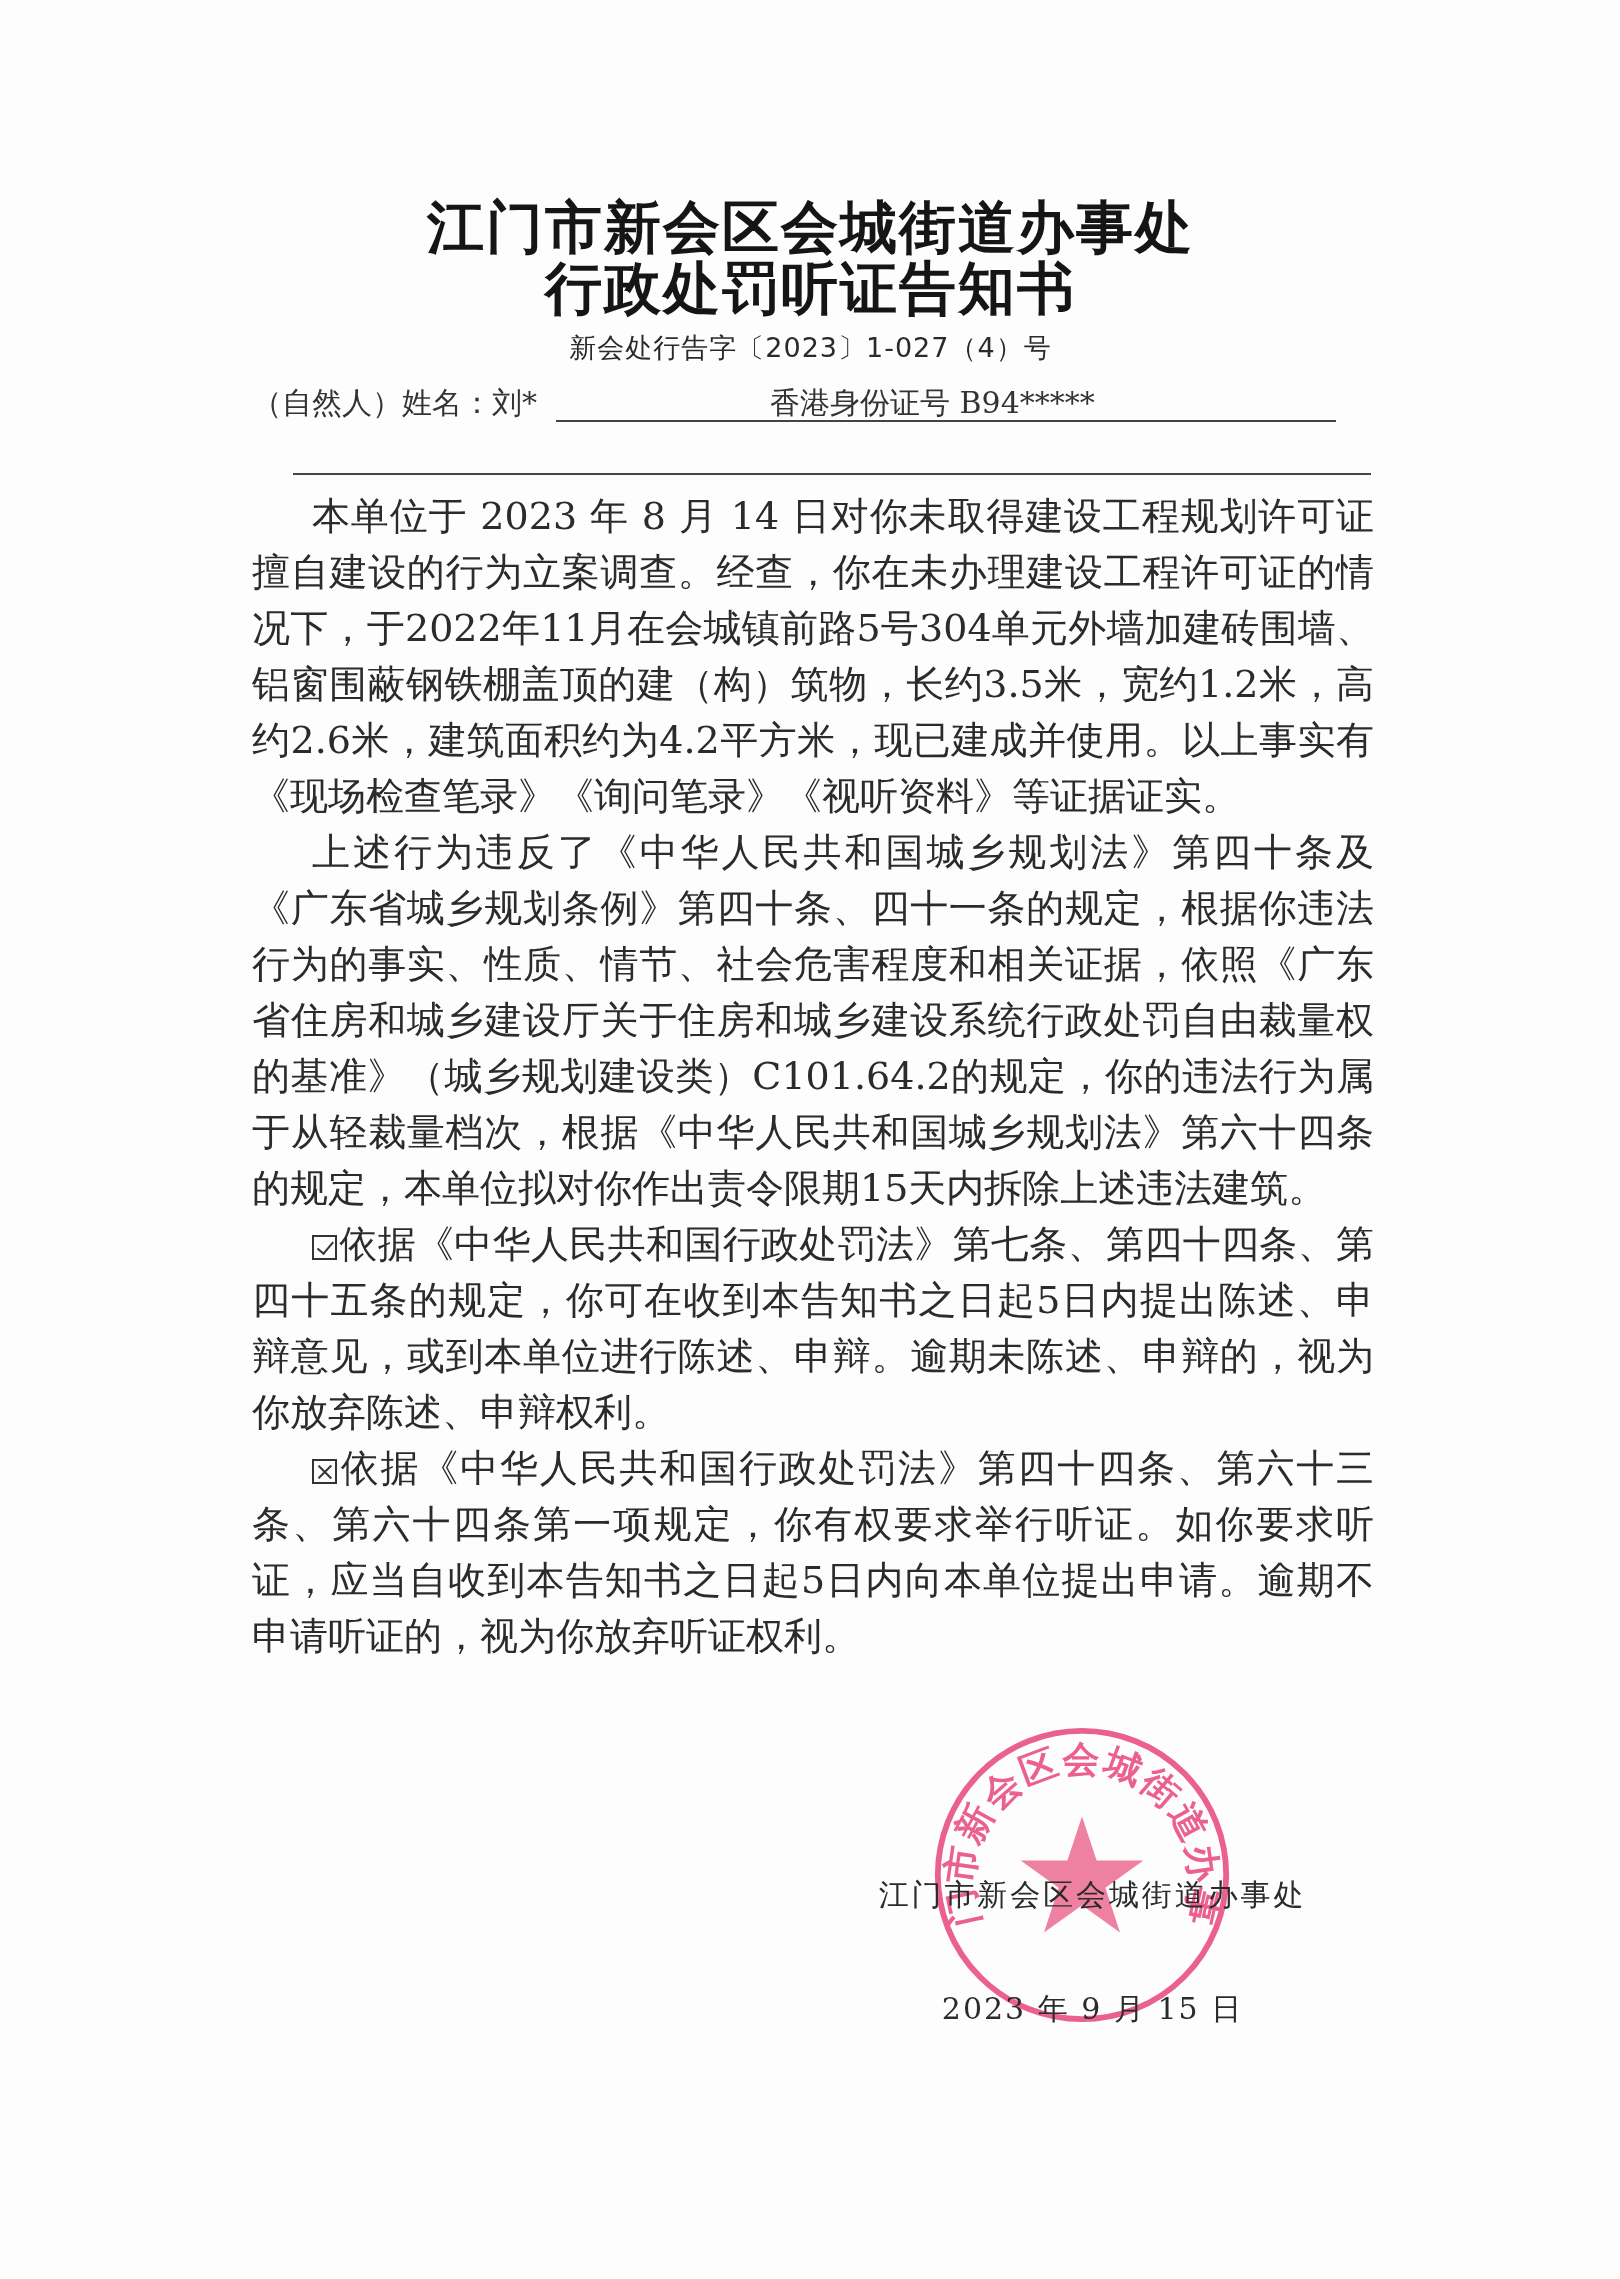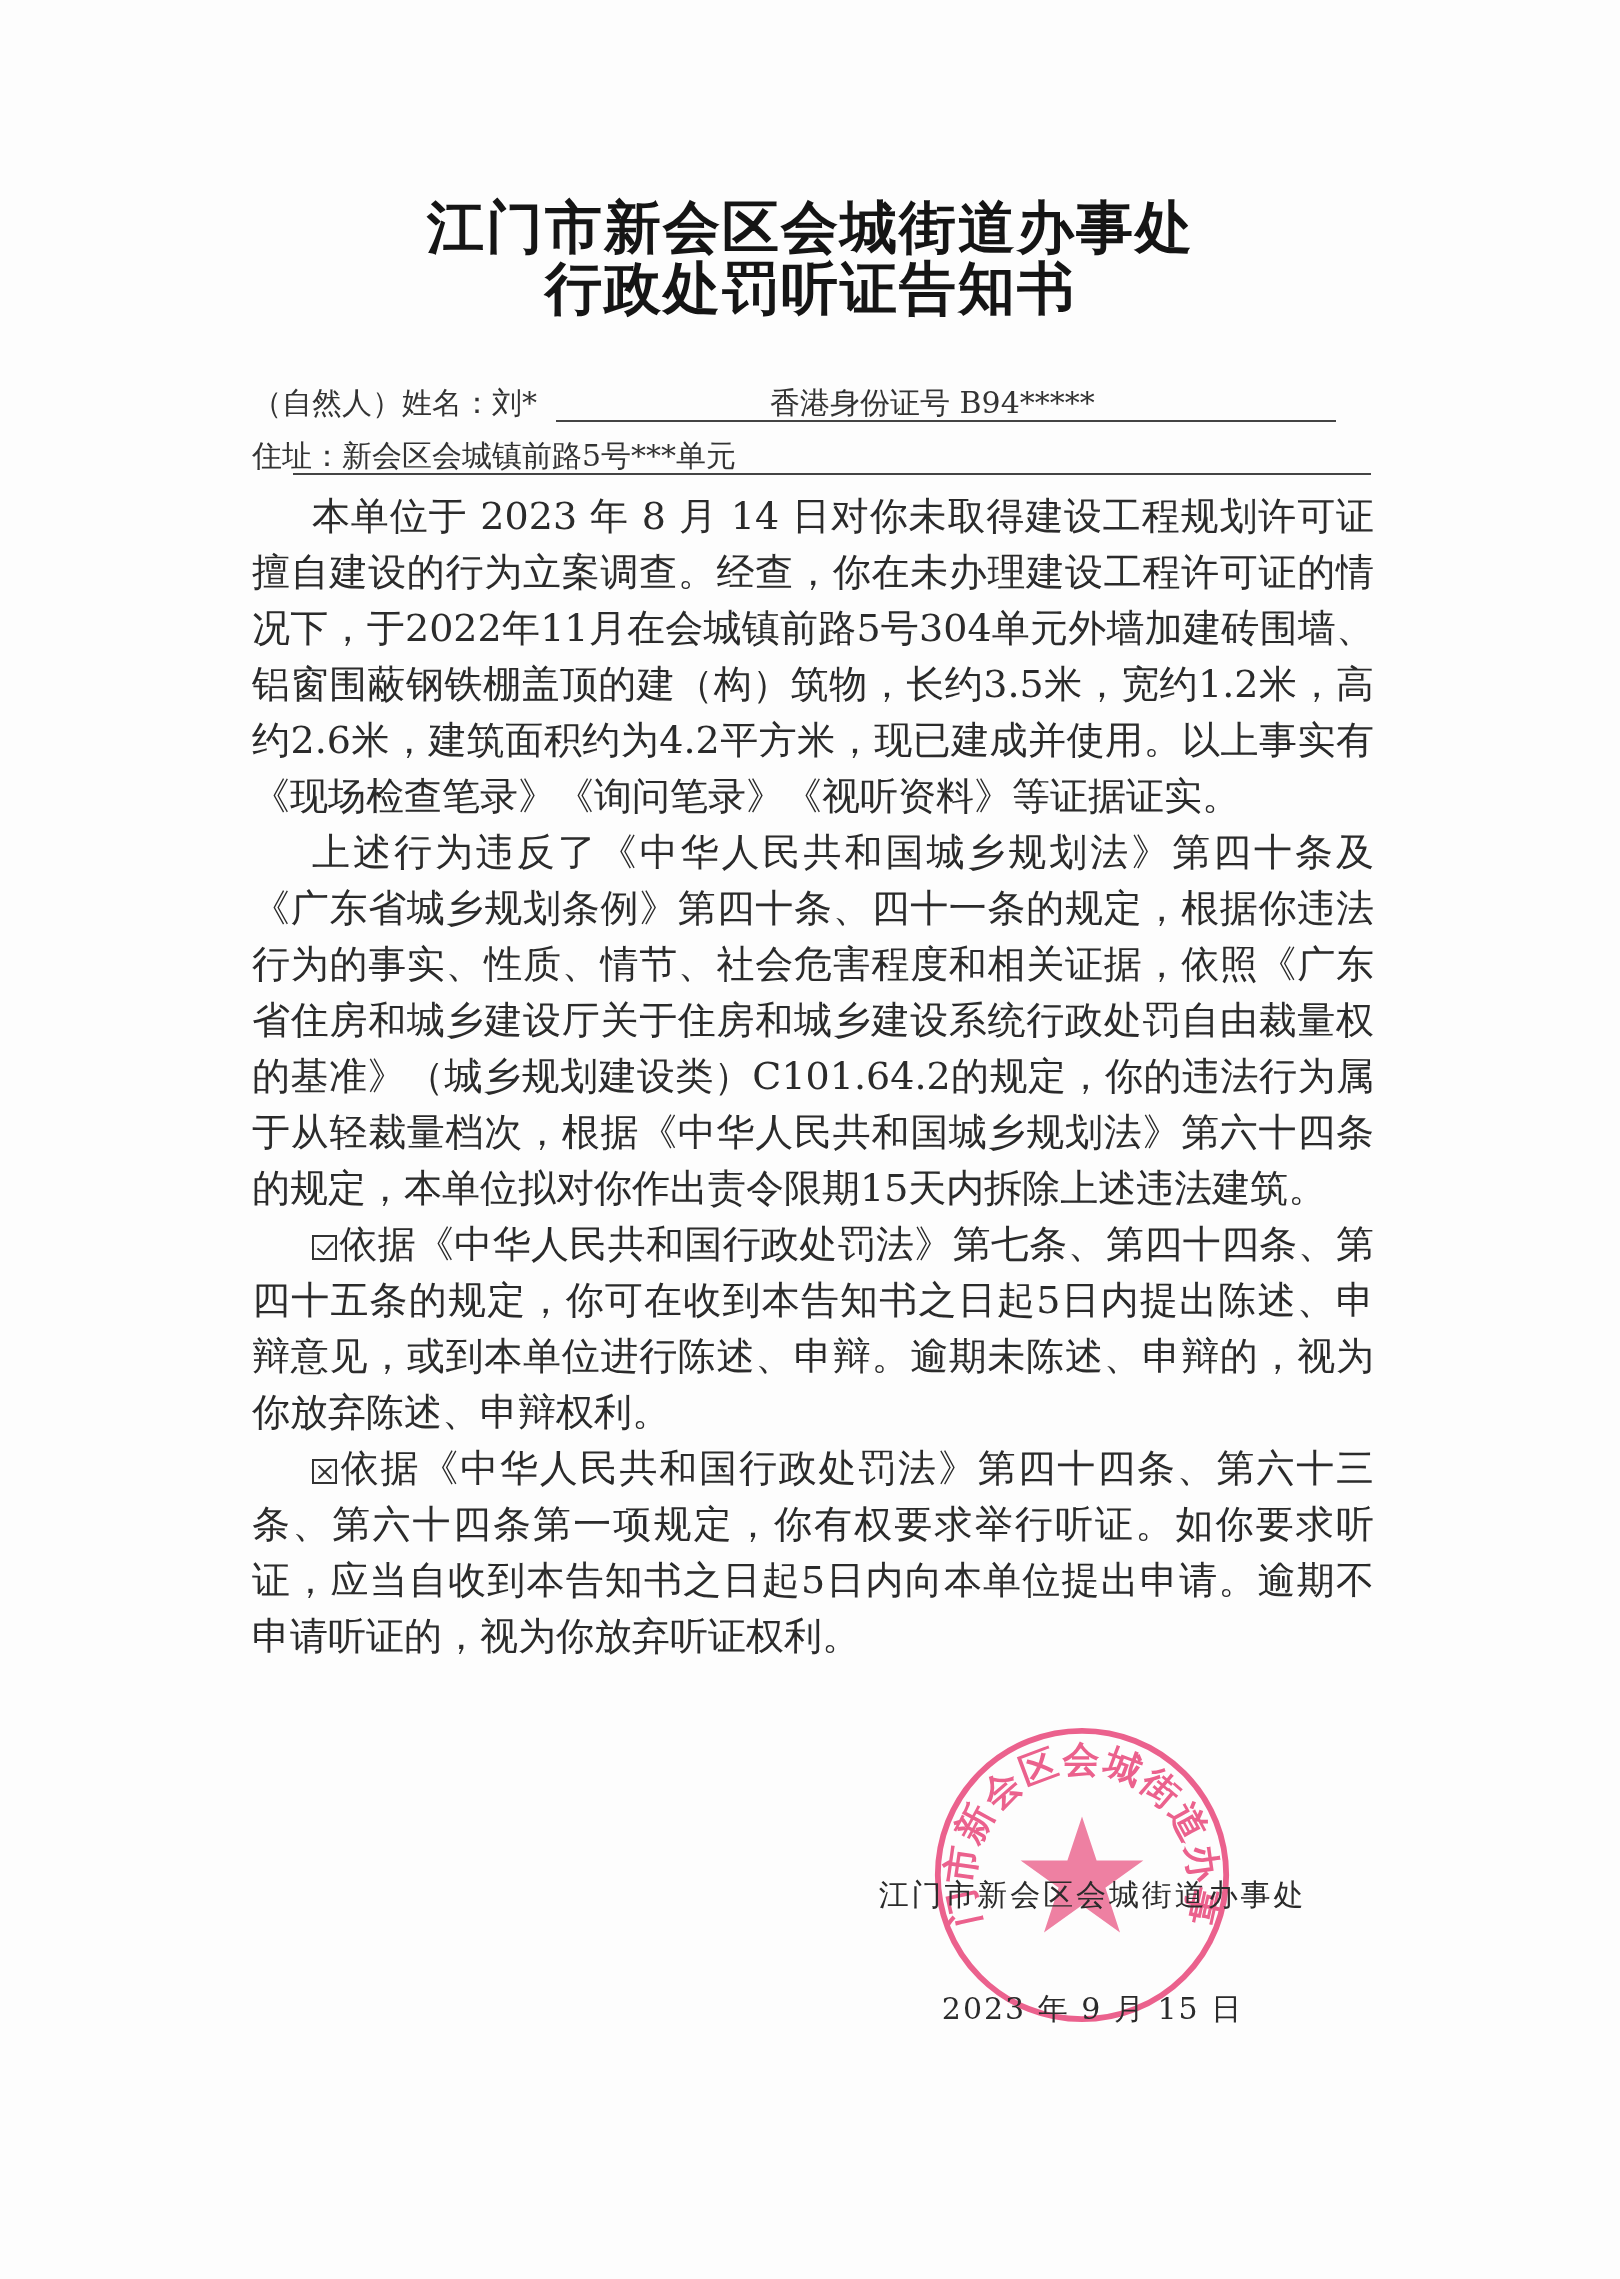--- a/index.html
+++ b/index.html
@@ -61,32 +61,30 @@
     z-index: 2; opacity: 0.85;
   }
 </style>
 </head>
 <body>
 
 <div class="page">
 
   <div class="title l1">江门市新会区会城街道办事处</div>
   <div class="title l2">行政处罚听证告知书</div>
+  <div class="docno">新会处行告字〔2023〕1-027（4）号</div>
 
   <div class="field-row" style="left:252px; top:383px;">
     <span class="label">（自然人）姓名：</span><span class="value">刘*</span>
   </div>
   <div class="field-row" style="left:770px; top:383px;">
     <span class="label">香港身份证号</span> <span class="value">B94*****</span>
   </div>
   <div class="uline" style="left:556px; top:420px; width:780px;"></div>
 
-  <div class="field-row" style="left:252px; top:436px;">
-    <span class="label">住址：</span><span class="value">新会区会城镇前路5号***单元</span>
-  </div>
   <div class="uline" style="left:293px; top:473px; width:1078px;"></div>
 
   <div class="body-text" style="top:488px;">
     <p class="para">本单位于 2023 年 8 月 14 日对你未取得建设工程规划许可证擅自建设的行为立案调查。经查，你在未办理建设工程许可证的情况下，于2022年11月在会城镇前路5号304单元外墙加建砖围墙、铝窗围蔽钢铁棚盖顶的建（构）筑物，长约3.5米，宽约1.2米，高约2.6米，建筑面积约为4.2平方米，现已建成并使用。以上事实有《现场检查笔录》《询问笔录》《视听资料》等证据证实。</p>
     <p class="para">上述行为违反了《中华人民共和国城乡规划法》第四十条及《广东省城乡规划条例》第四十条、四十一条的规定，根据你违法行为的事实、性质、情节、社会危害程度和相关证据，依照《广东省住房和城乡建设厅关于住房和城乡建设系统行政处罚自由裁量权的基准》（城乡规划建设类）C101.64.2的规定，你的违法行为属于从轻裁量档次，根据《中华人民共和国城乡规划法》第六十四条的规定，本单位拟对你作出责令限期15天内拆除上述违法建筑。</p>
     <p class="para chk">
       <span class="box checked"></span><span>依据《中华人民共和国行政处罚法》第七条、第四十四条、第四十五条的规定，你可在收到本告知书之日起5日内提出陈述、申辩意见，或到本单位进行陈述、申辩。逾期未陈述、申辩的，视为你放弃陈述、申辩权利。</span>
     </p>
     <p class="para chk">
       <span class="box crossed"></span><span>依据《中华人民共和国行政处罚法》第四十四条、第六十三条、第六十四条第一项规定，你有权要求举行听证。如你要求听证，应当自收到本告知书之日起5日内向本单位提出申请。逾期不申请听证的，视为你放弃听证权利。</span>

